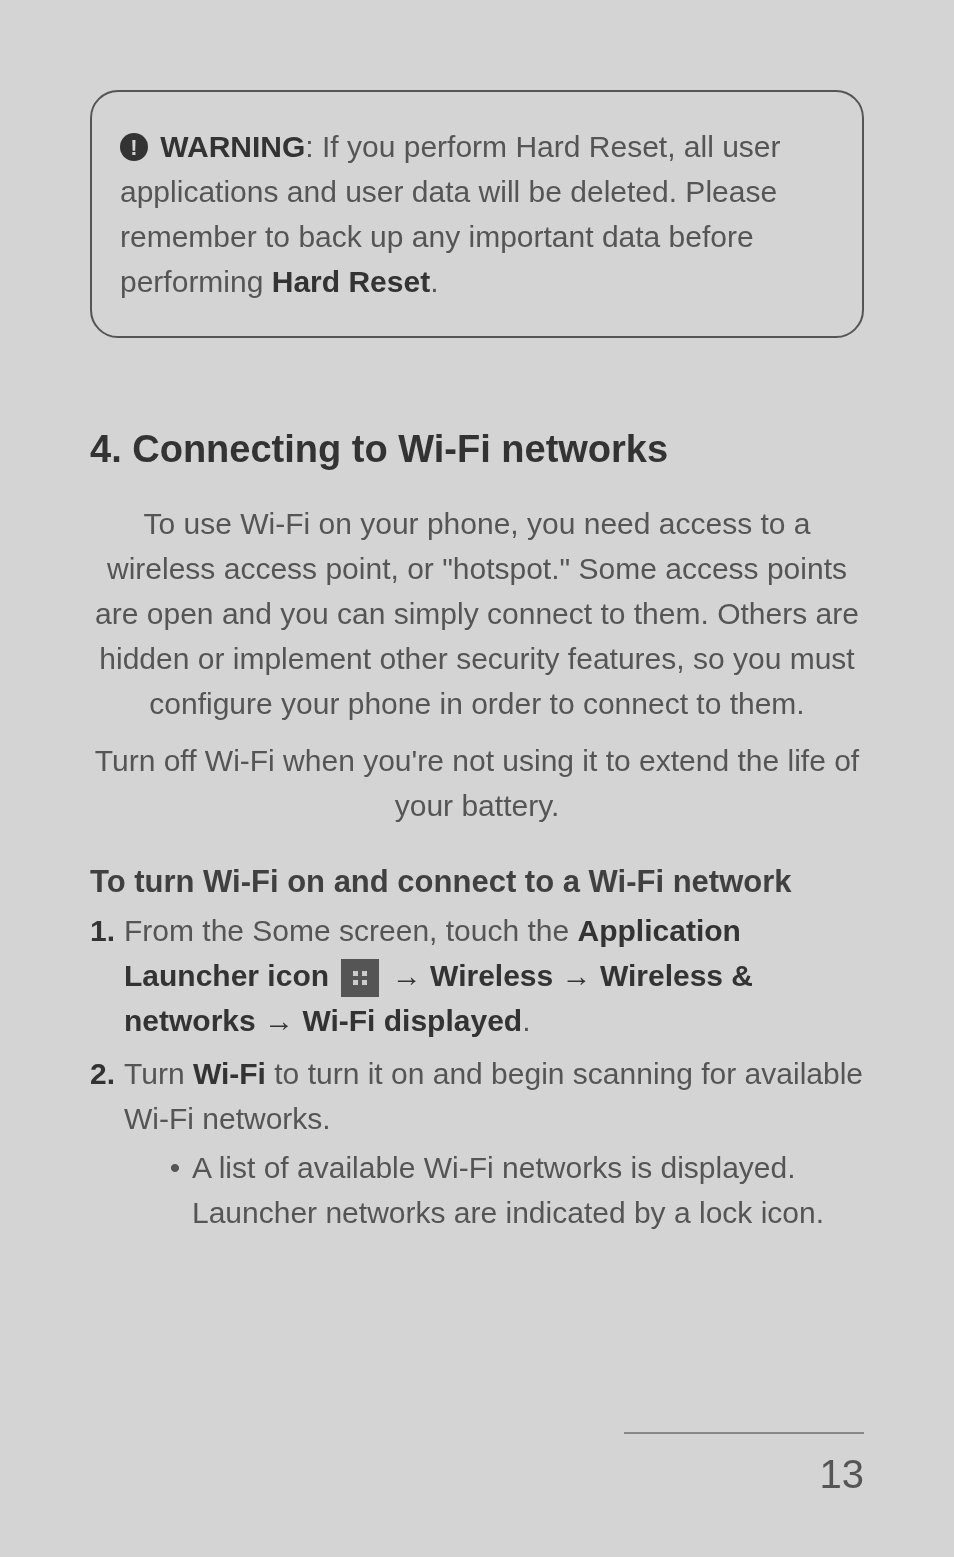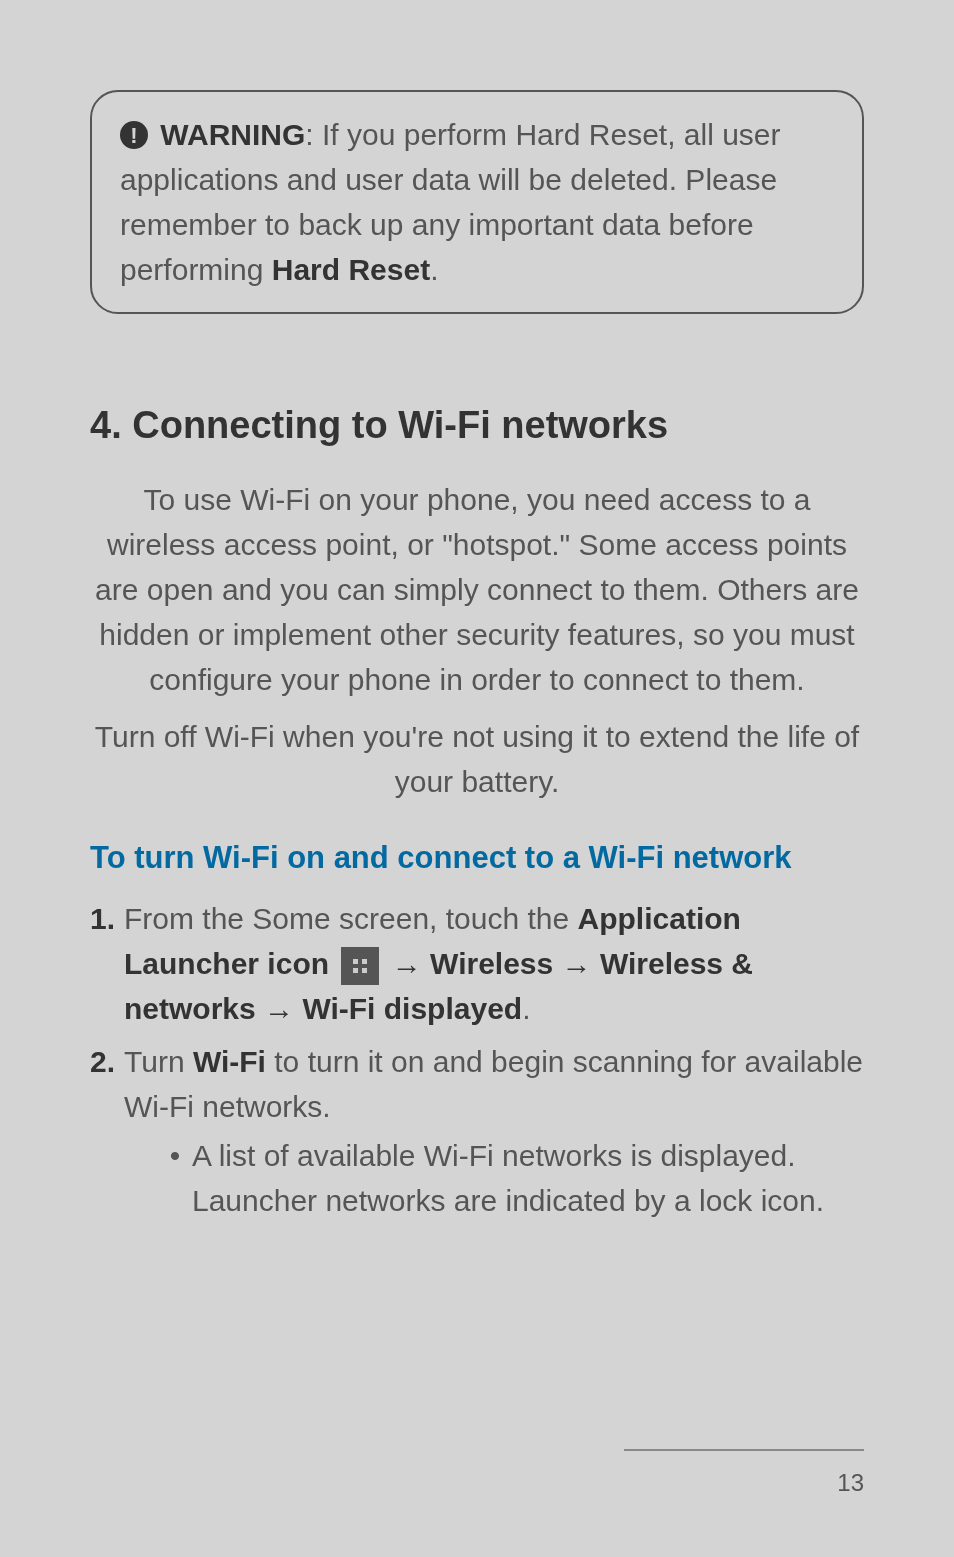--- a/index.html
+++ b/index.html
@@ -12,21 +12,21 @@
     height: 1557px;
     background: #d4d4d4;
     font-family: Arial, Helvetica, sans-serif;
     padding: 90px 90px 40px 90px;
     color: #444;
     position: relative;
   }
   .warning-box {
     border: 2px solid #555;
     border-radius: 28px;
-    padding: 20px 28px;
+    padding: 32px 28px;
     margin-bottom: 90px;
   }
   .warning-icon {
     display: inline-flex;
     width: 28px;
     height: 28px;
     background: #333;
     border-radius: 50%;
     color: #d4d4d4;
     font-weight: bold;
@@ -59,23 +59,23 @@
     color: #555;
     margin-bottom: 6px;
     text-align: center;
   }
   .body-para + .body-para {
     margin-top: 12px;
   }
   .sub-heading {
     font-size: 31px;
     font-weight: bold;
-    color: #0369a1;
+    color: #404040;
     margin-top: 36px;
-    margin-bottom: 20px;
+    margin-bottom: 8px;
   }
   .step {
     display: flex;
     font-size: 30px;
     line-height: 1.5;
     color: #555;
     margin-bottom: 8px;
   }
   .step-num {
     font-weight: bold;
@@ -135,21 +135,21 @@
     left: 90px;
   }
   .page-line {
     border-top: 2px solid #888;
     width: 240px;
     margin-left: auto;
     margin-bottom: 18px;
   }
   .page-num {
     text-align: right;
-    font-size: 24px;
+    font-size: 40px;
     color: #555;
   }
 </style>
 </head>
 <body>
 
 <div class="warning-box">
   <p class="warning-text">
     <span class="warning-icon">!</span>
     <span class="warning-label">WARNING</span><span>: If you perform Hard Reset, all user applications and user data will be deleted. Please remember to back up any important data before performing </span><span class="bold">Hard Reset</span><span>.</span>

